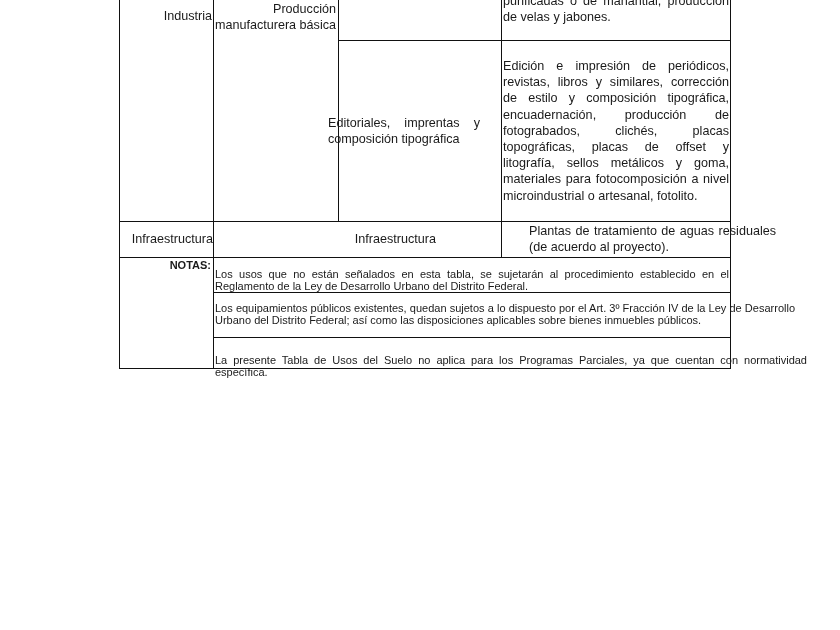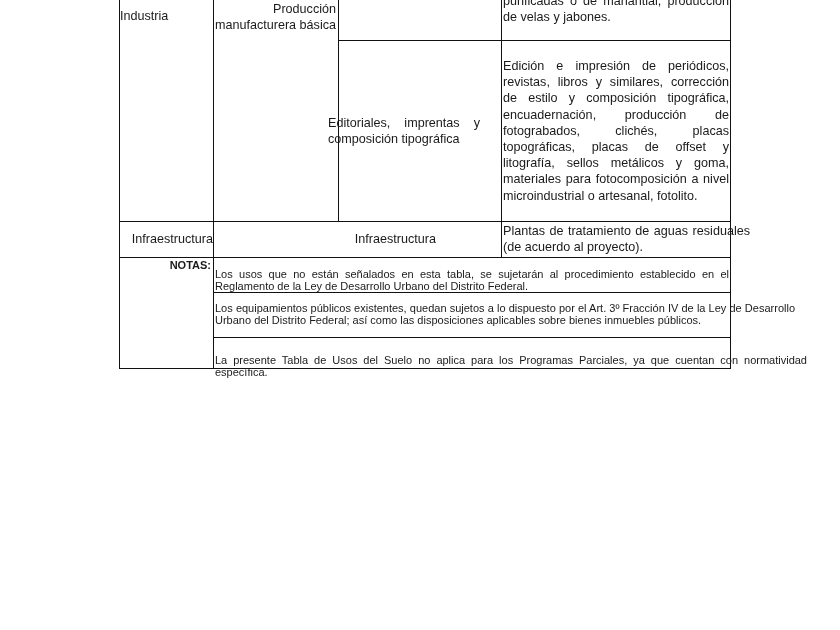--- a/index.html
+++ b/index.html
@@ -5,21 +5,21 @@
   html, body { margin: 0; padding: 0; }
   body {
     width: 840px; height: 630px; background: #ffffff; position: relative; overflow: hidden;
     font-family: "Liberation Sans", sans-serif; color: #1a1a1a;
   }
   .line-v { position: absolute; width: 0; border-left: 1.6px solid #111; }
   .line-h { position: absolute; height: 0; border-top: 1.6px solid #111; }
   .txt { position: absolute; font-size: 12.6px; line-height: 16.2px; text-align: right; }
   .just { text-align: justify; text-align-last: left; }
   .small { font-size: 11px; line-height: 12.4px; }
-  .center { text-align: left; }
+  .center { text-align: right; }
   .bold { font-weight: bold; }
 </style>
 </head>
 <body>
 
 <div>
 
   <div class="line-v" style="left:119px; top:0; height:369px;"></div>
   <div class="line-v" style="left:213px; top:0; height:369px;"></div>
   <div class="line-v" style="left:338px; top:0; height:221px;"></div>
@@ -36,19 +36,19 @@
   <div class="txt center" style="left:120px; top:8px; width:92px;">Industria</div>
   <div class="txt" style="left:214px; top:1px; width:122px;">Producción manufacturera básica</div>
 
   <div class="txt just" style="left:503px; top:-7px; width:226px;">purificadas o de manantial, producción de velas y jabones.</div>
 
   <div class="txt just" style="left:328px; top:115px; width:152px;">Editoriales, imprentas y composición tipográfica</div>
   <div class="txt just" style="left:503px; top:58px; width:226px;">Edición e impresión de periódicos, revistas, libros y similares, corrección de estilo y composición tipográfica, encuadernación, producción de fotograbados, clichés, placas topográficas, placas de offset y litografía, sellos metálicos y goma, materiales para fotocomposición a nivel microindustrial o artesanal, fotolito.</div>
 
   <div class="txt" style="left:121px; top:231px; width:92px;">Infraestructura</div>
   <div class="txt" style="left:236px; top:231px; width:200px;">Infraestructura</div>
-  <div class="txt just" style="left:503px; top:223px; width:247px;">Plantas de tratamiento de aguas residuales (de acuerdo al proyecto).</div>
+  <div class="txt just" style="left:529px; top:223px; width:247px;">Plantas de tratamiento de aguas residuales (de acuerdo al proyecto).</div>
 
   <div class="txt small bold" style="left:121px; top:259px; width:90px;">NOTAS:</div>
   <div class="txt small just" style="left:215px; top:268px; width:514px;">Los usos que no están señalados en esta tabla, se sujetarán al procedimiento establecido en el Reglamento de la Ley de Desarrollo Urbano del Distrito Federal.</div>
   <div class="txt small just" style="left:215px; top:302px; width:580px;">Los equipamientos públicos existentes, quedan sujetos a lo dispuesto por el Art. 3º Fracción IV de la Ley de Desarrollo Urbano del Distrito Federal; así como las disposiciones aplicables sobre bienes inmuebles públicos.</div>
   <div class="txt small just" style="left:215px; top:354px; width:592px;">La presente Tabla de Usos del Suelo no aplica para los Programas Parciales, ya que cuentan con normatividad específica.</div>
 </div>
 
 </body></html>

